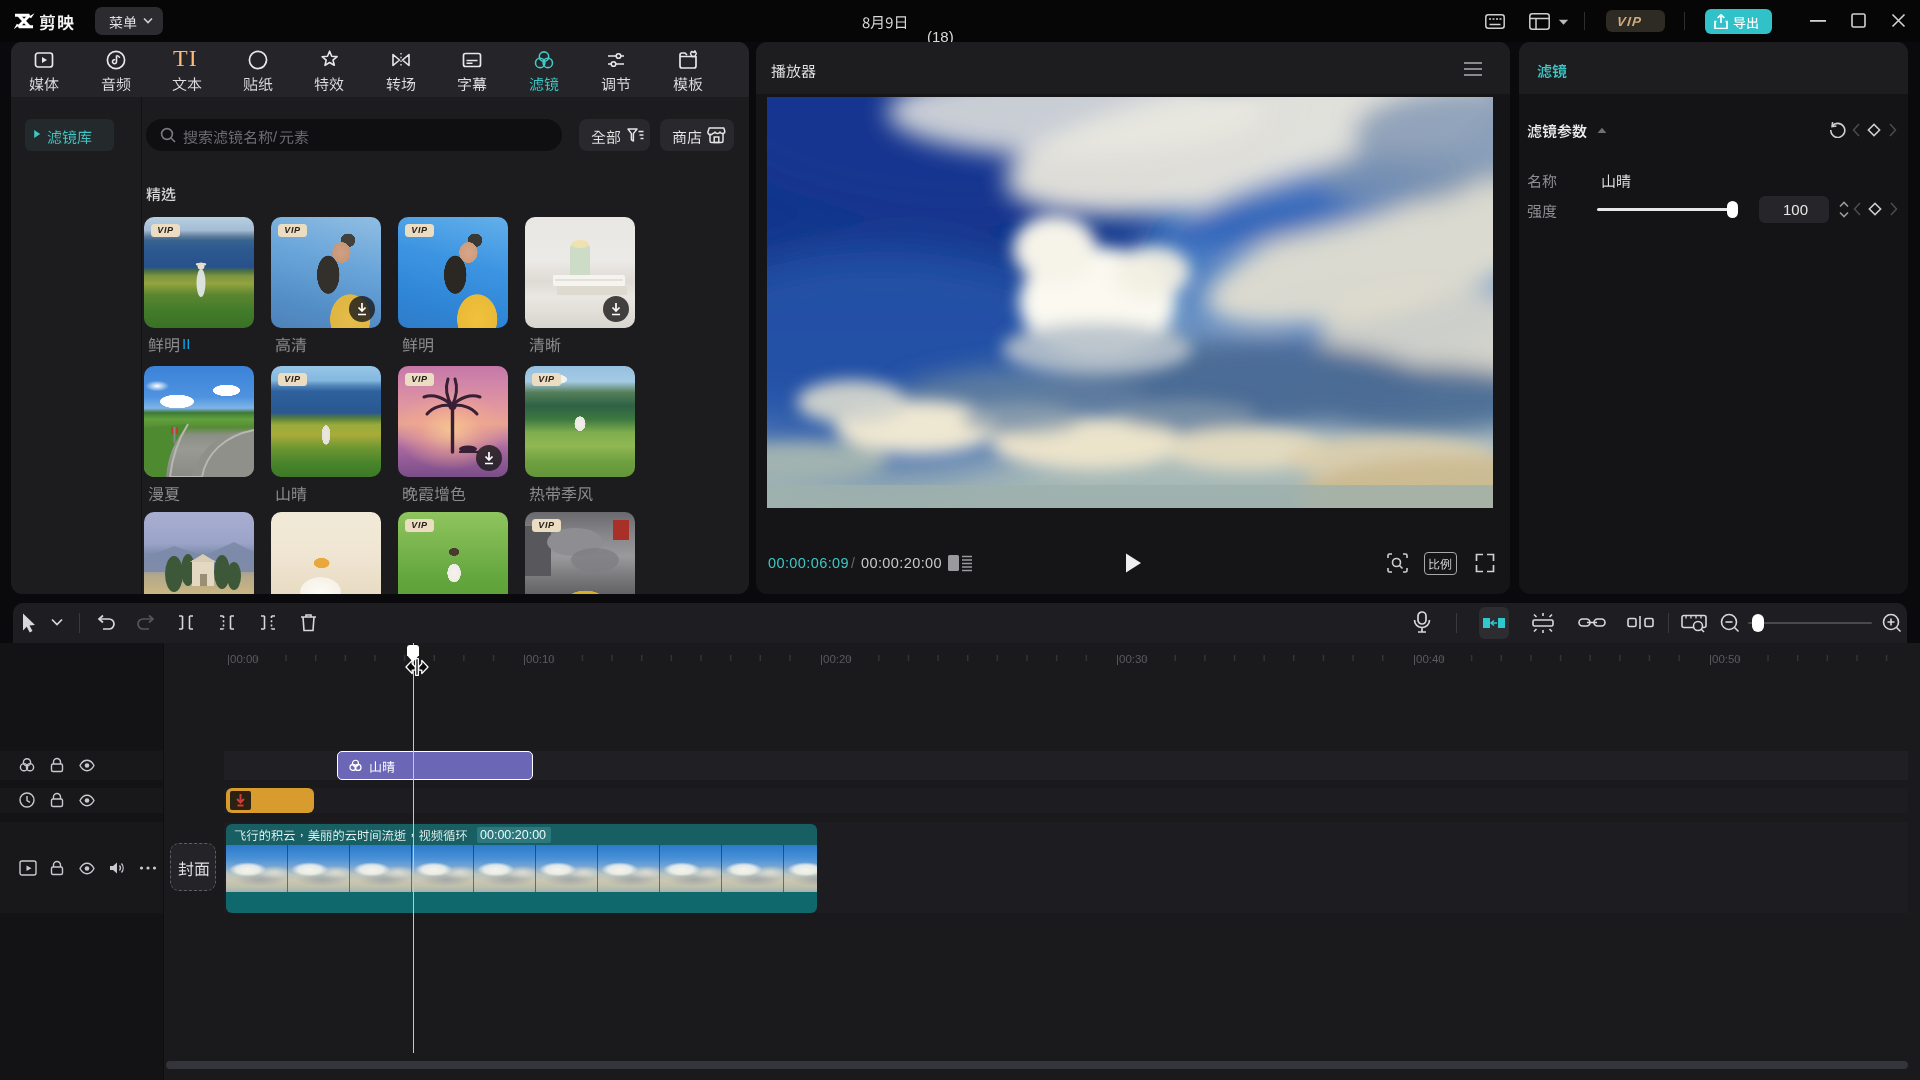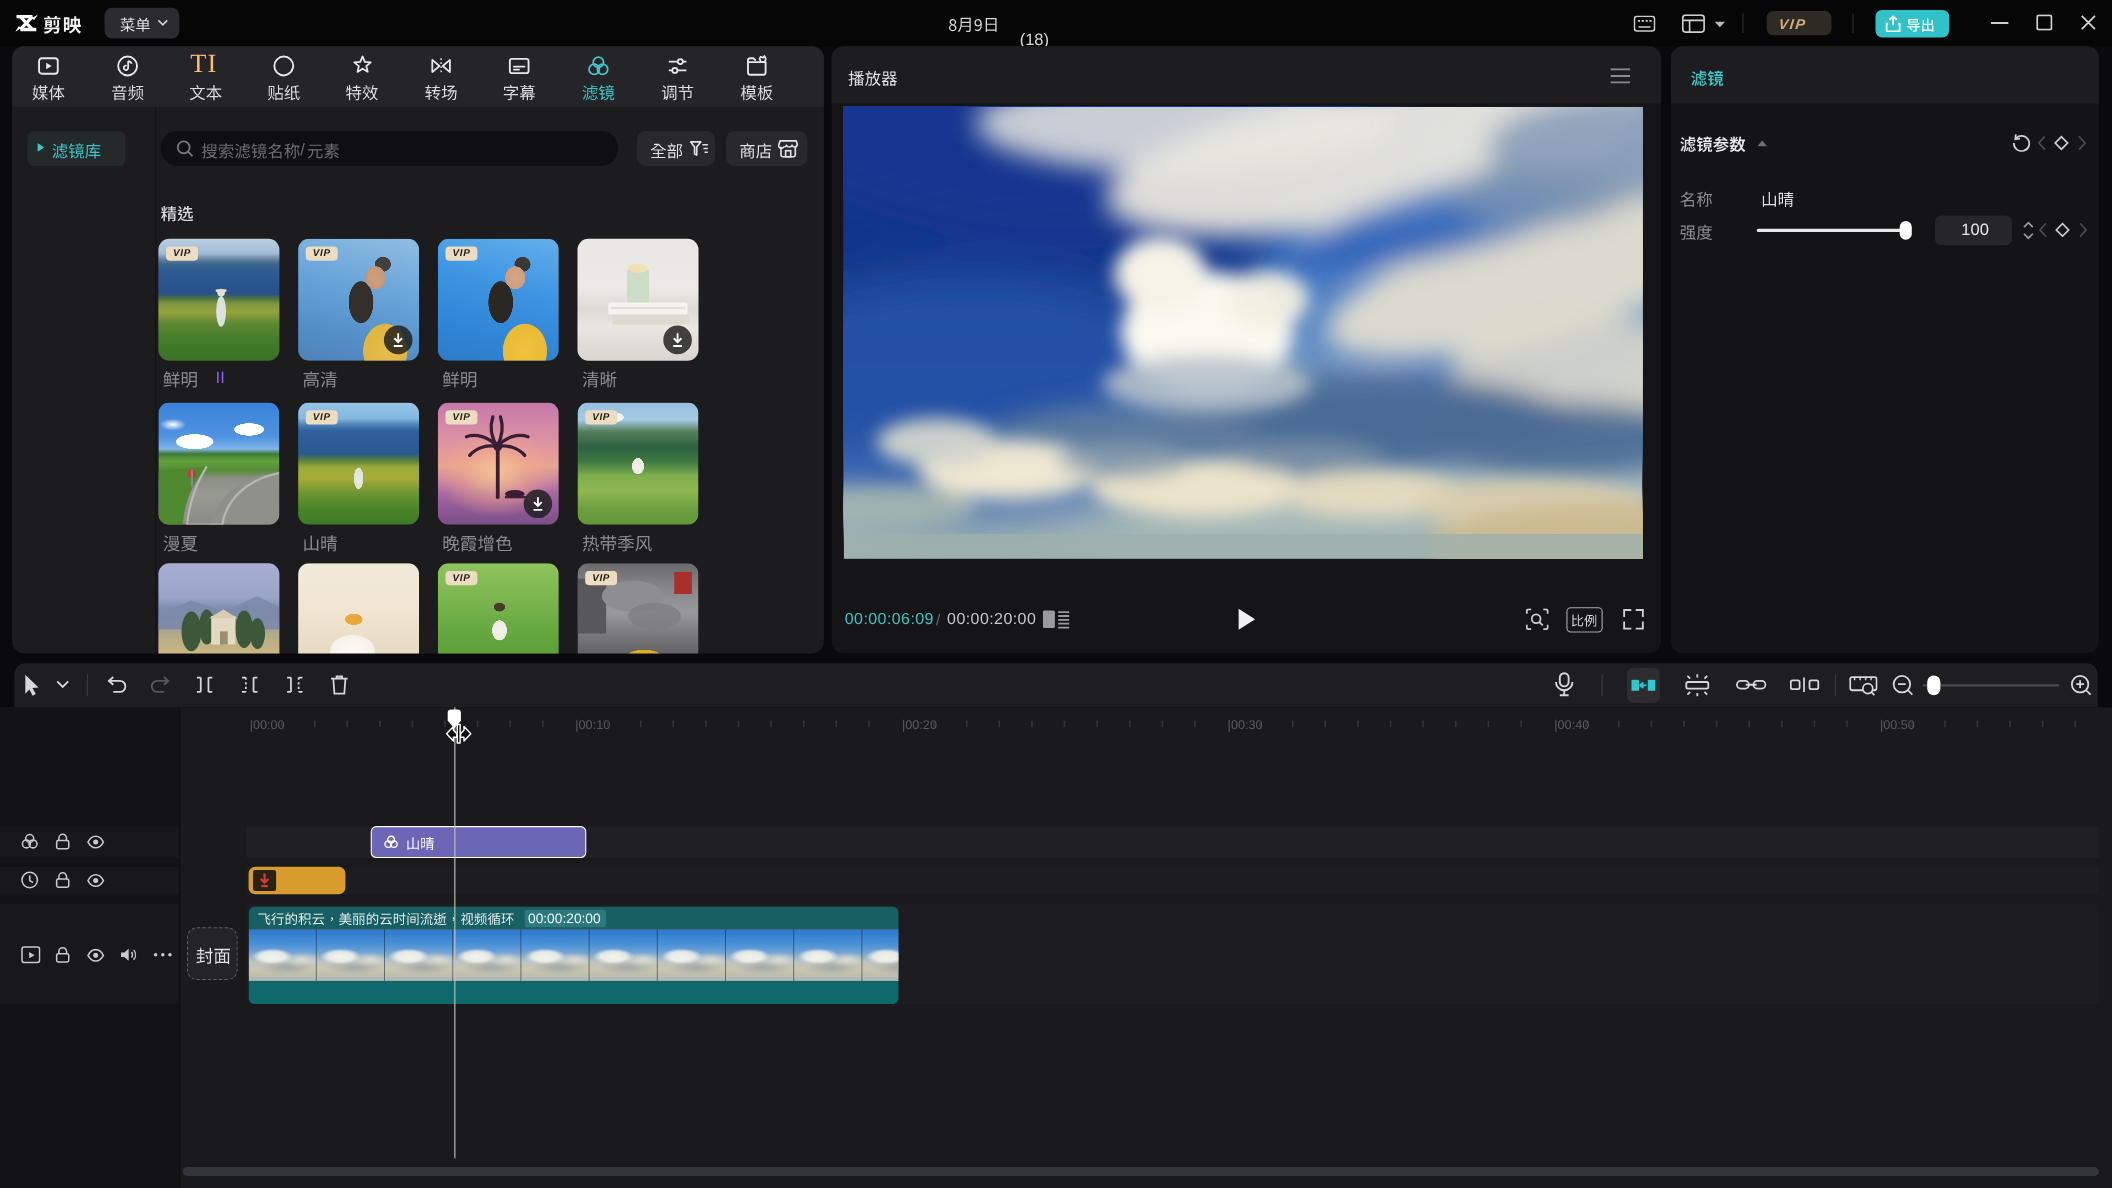--- a/index.html
+++ b/index.html
@@ -286,21 +286,21 @@
         <rect x="0" y="14" width="26" height="50" fill="#58585c"></rect>
         <ellipse cx="50" cy="30" rx="28" ry="14" fill="#8e8e92"></ellipse>
         <ellipse cx="70" cy="48" rx="24" ry="12" fill="#7e7e82" opacity=".8"></ellipse>
       </svg>
       <div style="position:absolute;left:7px;top:7px;width:29px;height:13px;background:#ecddc2;border-radius:3.5px;font:italic bold 9px 'Liberation Sans',sans-serif;color:#23201b;text-align:center;line-height:13px;letter-spacing:.6px">VIP</div>
     </div>
 <div style="position:absolute;left:137px;top:237px;line-height:0"><svg width="32" height="23.2" viewBox="0 0 32 23.2" fill="#8c8c8e">
         <path transform="translate(0 17)" d="M6.2 -12.1V-11.1H3.1V-12.1ZM4.8 -8.7V-2.9H3.9V-8.7ZM6.2 -12.1 6.4 -12.1 7.1 -11.6Q6.7 -10.9 6.2 -10.1Q5.7 -9.2 5.3 -8.7Q5.2 -8.8 5 -9Q4.8 -9.1 4.7 -9.2Q4.9 -9.6 5.1 -10Q5.4 -10.5 5.6 -11Q5.8 -11.5 5.9 -11.8V-12.1ZM2.4 -3.3H6.3V-5.4H2.4ZM2.4 -6.3H6.3V-8.4H2.4ZM7.3 -9.3V-2.4H1.4V-9.3ZM4.2 -13.3Q3.8 -12 3.1 -10.7Q2.4 -9.3 1.4 -8.1Q1.3 -8.3 1 -8.5Q0.8 -8.7 0.6 -8.8Q1.2 -9.5 1.7 -10.3Q2.2 -11.1 2.5 -11.9Q2.9 -12.7 3.1 -13.5ZM0.8 -0.6Q1.6 -0.7 2.7 -0.8Q3.8 -0.9 5.1 -1Q6.3 -1.1 7.6 -1.3L7.6 -0.3Q5.8 -0 4 0.2Q2.3 0.4 0.9 0.5ZM12.2 -9.6V1.3H11V-9.6ZM15.1 -10.3V-9.2H7.9V-10.3ZM9.4 -13.1Q9.8 -12.6 10.1 -12Q10.4 -11.4 10.5 -10.9L9.6 -10.6Q9.5 -11 9.2 -11.7Q8.9 -12.3 8.6 -12.8ZM14.5 -12.9Q14.2 -12.4 14 -11.8Q13.7 -11.2 13.4 -10.7Q13.1 -10.1 12.8 -9.7L11.9 -10Q12.1 -10.4 12.4 -11Q12.7 -11.5 13 -12.1Q13.2 -12.7 13.4 -13.2ZM14.8 -6.9V-5.8H8.3V-6.9ZM15.4 -3.5V-2.4H7.7V-3.5Z"></path>
         <path transform="translate(16 17)" d="M6.5 -12.5V-2.9H1.9V-4H5.4V-11.4H1.9V-12.5ZM5.9 -8.3V-7.2H2V-8.3ZM14.1 -12.8V-11.6H8.7V-12.8ZM14.1 -8.9V-7.8H8.7V-8.9ZM14.1 -4.9V-3.8H8.6V-4.9ZM2.4 -12.5V-1.4H1.3V-12.5ZM14.9 -0.3Q14.9 0.3 14.7 0.6Q14.5 0.9 14.2 1Q13.8 1.2 13.1 1.2Q12.4 1.2 11.4 1.2Q11.4 1.1 11.3 0.9Q11.2 0.7 11.1 0.4Q11 0.2 10.9 0.1Q11.5 0.1 11.9 0.1Q12.4 0.1 12.8 0.1Q13.1 0.1 13.3 0.1Q13.5 0.1 13.6 -0Q13.7 -0.1 13.7 -0.3V-12.8H14.9ZM9.2 -7Q9.2 -6 9.1 -4.9Q9 -3.8 8.6 -2.6Q8.3 -1.5 7.6 -0.5Q7 0.6 5.9 1.4Q5.8 1.3 5.7 1.1Q5.5 0.9 5.3 0.8Q5.2 0.6 5 0.6Q6 -0.2 6.6 -1.1Q7.2 -2.1 7.5 -3.1Q7.8 -4.1 7.9 -5.1Q8 -6.1 8 -7.1V-12.8H9.2Z"></path>
       </svg></div>
-<div style="position:absolute;left:185px;top:238px;font:normal 15px 'Liberation Sans',sans-serif;color:#8b5cf6;letter-spacing:0;white-space:pre;">II</div>
+<div style="position:absolute;left:171.0px;top:238px;font:normal 15px 'Liberation Sans',sans-serif;color:#0ea5e9;letter-spacing:0;white-space:pre;">II</div>
 <div style="position:absolute;left:264px;top:237px;line-height:0"><svg width="32" height="23.2" viewBox="0 0 32 23.2" fill="#8c8c8e">
         <path transform="translate(0 17)" d="M15 -11.8V-10.7H0.9V-11.8ZM4.6 -7.5H11.5V-8.9H4.6ZM12.7 -9.8V-6.6H3.4V-9.8ZM14.1 -5.7V-4.7H2.7V1.3H1.5V-5.7ZM14.5 0Q14.5 0.4 14.4 0.7Q14.2 0.9 13.9 1Q13.6 1.1 13.1 1.1Q12.5 1.2 11.8 1.2Q11.7 0.9 11.6 0.7Q11.5 0.4 11.4 0.3Q11.7 0.3 12.1 0.3Q12.4 0.3 12.7 0.3Q12.9 0.3 13 0.3Q13.3 0.2 13.3 0V-5.7H14.5ZM8.2 -13.5Q8.4 -13 8.6 -12.4Q8.9 -11.8 9 -11.4L7.7 -11Q7.6 -11.5 7.4 -12.1Q7.2 -12.7 7 -13.2ZM11.3 -3.8V-0.5H5.1V-1.4H10.2V-2.9H5.1V-3.8ZM5.6 -3.8V0.3H4.5V-3.8Z"></path>
         <path transform="translate(16 17)" d="M6.6 -4.3Q6.6 -4.3 6.9 -4.3Q7.3 -4.3 7.8 -4.3Q8.4 -4.3 9.1 -4.3Q9.8 -4.3 10.5 -4.3Q11.1 -4.3 11.7 -4.3Q12.3 -4.3 12.6 -4.3Q13 -4.3 13 -4.3Q13 -4.3 13 -4.2Q13 -4 13 -3.8Q13 -3.7 13 -3.5Q13 -3.4 13 -3.4Q13 -3.4 12.6 -3.4Q12.3 -3.4 11.7 -3.4Q11.1 -3.4 10.5 -3.4Q9.8 -3.4 9.1 -3.4Q8.4 -3.4 7.9 -3.4Q7.3 -3.4 6.9 -3.4Q6.6 -3.4 6.6 -3.4Q6.6 -3.4 6.6 -3.5Q6.6 -3.7 6.6 -3.8Q6.6 -4 6.6 -4.2Q6.6 -4.3 6.6 -4.3ZM5.1 -12.2Q5.1 -12.2 5.6 -12.2Q6.1 -12.2 7 -12.2Q7.8 -12.2 8.8 -12.2Q9.9 -12.2 10.9 -12.2Q11.9 -12.2 12.7 -12.2Q13.6 -12.2 14.1 -12.2Q14.6 -12.2 14.6 -12.2Q14.6 -12.2 14.6 -12.1Q14.6 -11.9 14.6 -11.7Q14.6 -11.6 14.6 -11.4Q14.6 -11.3 14.6 -11.3Q14.6 -11.3 14.1 -11.3Q13.6 -11.3 12.7 -11.3Q11.9 -11.3 10.9 -11.3Q9.9 -11.3 8.8 -11.3Q7.8 -11.3 7 -11.3Q6.1 -11.3 5.6 -11.3Q5.1 -11.3 5.1 -11.3Q5.1 -11.3 5.1 -11.4Q5.1 -11.6 5.1 -11.7Q5.1 -11.9 5.1 -12.1Q5.1 -12.2 5.1 -12.2ZM5.5 -10.2Q5.5 -10.2 6 -10.2Q6.4 -10.2 7.2 -10.2Q8 -10.2 8.9 -10.2Q9.8 -10.2 10.8 -10.2Q11.7 -10.2 12.5 -10.2Q13.3 -10.2 13.7 -10.2Q14.2 -10.2 14.2 -10.2Q14.2 -10.2 14.2 -10.1Q14.2 -9.9 14.2 -9.8Q14.2 -9.6 14.2 -9.4Q14.2 -9.3 14.2 -9.3Q14.2 -9.3 13.7 -9.3Q13.3 -9.3 12.5 -9.3Q11.7 -9.3 10.8 -9.3Q9.9 -9.3 8.9 -9.3Q8 -9.3 7.2 -9.3Q6.4 -9.3 6 -9.3Q5.5 -9.3 5.5 -9.3Q5.5 -9.3 5.5 -9.4Q5.5 -9.6 5.5 -9.8Q5.5 -9.9 5.5 -10.1Q5.5 -10.2 5.5 -10.2ZM4.5 -8.3Q4.5 -8.3 4.9 -8.3Q5.4 -8.3 6.2 -8.3Q6.9 -8.3 7.9 -8.3Q8.8 -8.3 9.8 -8.3Q10.9 -8.3 11.8 -8.3Q12.8 -8.3 13.5 -8.3Q14.3 -8.3 14.8 -8.3Q15.2 -8.3 15.2 -8.3Q15.2 -8.3 15.2 -8.1Q15.2 -8 15.2 -7.8Q15.2 -7.6 15.2 -7.5Q15.2 -7.3 15.2 -7.3Q15.2 -7.3 14.8 -7.3Q14.3 -7.3 13.5 -7.3Q12.8 -7.3 11.8 -7.3Q10.9 -7.3 9.8 -7.3Q8.8 -7.3 7.9 -7.3Q6.9 -7.3 6.2 -7.3Q5.4 -7.3 4.9 -7.3Q4.5 -7.3 4.5 -7.3Q4.5 -7.3 4.5 -7.5Q4.5 -7.6 4.5 -7.8Q4.5 -8 4.5 -8.1Q4.5 -8.3 4.5 -8.3ZM6.6 -2.2Q6.6 -2.2 6.9 -2.2Q7.3 -2.2 7.8 -2.2Q8.4 -2.2 9.1 -2.2Q9.8 -2.2 10.5 -2.2Q11.2 -2.2 11.7 -2.2Q12.3 -2.2 12.6 -2.2Q13 -2.2 13 -2.2Q13 -2.2 13 -2Q13 -1.9 13 -1.7Q13 -1.5 13 -1.4Q13 -1.2 13 -1.2Q13 -1.2 12.6 -1.2Q12.3 -1.2 11.7 -1.2Q11.2 -1.2 10.5 -1.2Q9.8 -1.2 9.1 -1.2Q8.4 -1.2 7.8 -1.2Q7.3 -1.2 6.9 -1.2Q6.6 -1.2 6.6 -1.2Q6.6 -1.2 6.6 -1.4Q6.6 -1.5 6.6 -1.7Q6.6 -1.9 6.6 -2Q6.6 -2.2 6.6 -2.2ZM5.8 -6.4Q5.8 -6.4 6.2 -6.4Q6.6 -6.4 7.2 -6.4Q7.8 -6.4 8.6 -6.4Q9.4 -6.4 10.1 -6.4Q10.9 -6.4 11.5 -6.4Q12.2 -6.4 12.6 -6.4Q13 -6.4 13 -6.4Q13 -6.4 13 -6.3Q13 -6.1 13 -5.9Q13 -5.8 13 -5.6Q13 -5.5 13 -5.5Q13 -5.5 12.6 -5.5Q12.3 -5.5 11.8 -5.5Q11.2 -5.5 10.6 -5.5Q9.9 -5.5 9.3 -5.5Q8.6 -5.5 8.1 -5.5Q7.6 -5.5 7.2 -5.5Q6.9 -5.5 6.9 -5.5Q6.9 -5.5 6.9 -5.1Q6.9 -4.7 6.9 -4.1Q6.9 -3.5 6.9 -2.8Q6.9 -2.1 6.9 -1.4Q6.9 -0.7 6.9 -0.1Q6.9 0.5 6.9 0.9Q6.9 1.3 6.9 1.3Q6.9 1.3 6.7 1.3Q6.6 1.3 6.3 1.3Q6.1 1.3 5.9 1.3Q5.8 1.3 5.8 1.3Q5.8 1.3 5.8 0.8Q5.8 0.4 5.8 -0.3Q5.8 -0.9 5.8 -1.8Q5.8 -2.6 5.8 -3.4Q5.8 -4.2 5.8 -4.9Q5.8 -5.6 5.8 -6Q5.8 -6.4 5.8 -6.4ZM12.7 -6.4Q12.7 -6.4 12.8 -6.4Q12.9 -6.4 13.1 -6.4Q13.3 -6.4 13.4 -6.4Q13.6 -6.4 13.7 -6.4Q13.8 -6.4 13.8 -6.4Q13.8 -6.4 13.8 -6Q13.8 -5.5 13.8 -4.8Q13.8 -4.1 13.8 -3.2Q13.8 -2.4 13.8 -1.7Q13.8 -1 13.8 -0.5Q13.8 -0.1 13.8 -0.1Q13.8 0.4 13.7 0.6Q13.6 0.9 13.2 1Q12.9 1.2 12.4 1.2Q11.8 1.2 10.9 1.2Q10.9 1 10.8 0.7Q10.7 0.4 10.6 0.2Q11.2 0.2 11.7 0.2Q12.2 0.2 12.4 0.2Q12.6 0.2 12.6 0.1Q12.7 0.1 12.7 -0.1Q12.7 -0.1 12.7 -0.5Q12.7 -1 12.7 -1.7Q12.7 -2.4 12.7 -3.2Q12.7 -4.1 12.7 -4.8Q12.7 -5.5 12.7 -6Q12.7 -6.4 12.7 -6.4ZM9.2 -13.4Q9.2 -13.4 9.3 -13.4Q9.4 -13.4 9.6 -13.4Q9.8 -13.4 10 -13.4Q10.1 -13.4 10.3 -13.4Q10.4 -13.4 10.4 -13.4Q10.4 -13.4 10.4 -13Q10.4 -12.7 10.4 -12Q10.4 -11.4 10.4 -10.7Q10.4 -10 10.4 -9.4Q10.4 -8.8 10.4 -8.4Q10.4 -8 10.4 -8Q10.4 -8 10.3 -8Q10.1 -8 10 -8Q9.8 -8 9.6 -8Q9.4 -8 9.3 -8Q9.2 -8 9.2 -8Q9.2 -8 9.2 -8.4Q9.2 -8.8 9.2 -9.4Q9.2 -10 9.2 -10.7Q9.2 -11.4 9.2 -12Q9.2 -12.7 9.2 -13Q9.2 -13.4 9.2 -13.4ZM1.3 -12.4Q1.3 -12.4 1.4 -12.5Q1.5 -12.6 1.7 -12.8Q1.8 -12.9 1.9 -13Q2 -13.2 2 -13.2Q2.5 -12.9 2.9 -12.7Q3.4 -12.4 3.9 -12.1Q4.3 -11.8 4.6 -11.5Q4.6 -11.5 4.5 -11.4Q4.4 -11.3 4.3 -11.2Q4.2 -11.1 4.1 -10.9Q4 -10.8 3.9 -10.7Q3.9 -10.6 3.9 -10.6Q3.6 -10.9 3.2 -11.2Q2.7 -11.5 2.2 -11.8Q1.8 -12.1 1.3 -12.4ZM0.6 -8.1Q0.6 -8.1 0.7 -8.2Q0.8 -8.4 0.9 -8.5Q1 -8.7 1.1 -8.8Q1.2 -8.9 1.2 -8.9Q1.7 -8.7 2.2 -8.4Q2.7 -8.1 3.2 -7.8Q3.6 -7.5 3.9 -7.2Q3.9 -7.2 3.9 -7.2Q3.8 -7.1 3.7 -6.9Q3.6 -6.8 3.5 -6.6Q3.4 -6.5 3.3 -6.4Q3.2 -6.3 3.2 -6.3Q2.9 -6.6 2.5 -6.9Q2.1 -7.2 1.5 -7.5Q1 -7.9 0.6 -8.1ZM1.1 0.3Q1.4 -0.3 1.9 -1.2Q2.3 -2 2.7 -3Q3.2 -4 3.6 -4.9Q3.6 -4.9 3.6 -4.8Q3.7 -4.7 3.9 -4.6Q4 -4.5 4.2 -4.4Q4.3 -4.3 4.4 -4.2Q4.5 -4.2 4.5 -4.2Q4.2 -3.3 3.8 -2.4Q3.4 -1.5 3 -0.6Q2.5 0.3 2.1 1.1Q2.1 1.1 2 1Q1.9 0.9 1.8 0.8Q1.6 0.7 1.4 0.6Q1.3 0.5 1.2 0.4Q1.1 0.3 1.1 0.3Z"></path>
       </svg></div>
 <div style="position:absolute;left:391px;top:237px;line-height:0"><svg width="32" height="23.2" viewBox="0 0 32 23.2" fill="#8c8c8e">
         <path transform="translate(0 17)" d="M6.2 -12.1V-11.1H3.1V-12.1ZM4.8 -8.7V-2.9H3.9V-8.7ZM6.2 -12.1 6.4 -12.1 7.1 -11.6Q6.7 -10.9 6.2 -10.1Q5.7 -9.2 5.3 -8.7Q5.2 -8.8 5 -9Q4.8 -9.1 4.7 -9.2Q4.9 -9.6 5.1 -10Q5.4 -10.5 5.6 -11Q5.8 -11.5 5.9 -11.8V-12.1ZM2.4 -3.3H6.3V-5.4H2.4ZM2.4 -6.3H6.3V-8.4H2.4ZM7.3 -9.3V-2.4H1.4V-9.3ZM4.2 -13.3Q3.8 -12 3.1 -10.7Q2.4 -9.3 1.4 -8.1Q1.3 -8.3 1 -8.5Q0.8 -8.7 0.6 -8.8Q1.2 -9.5 1.7 -10.3Q2.2 -11.1 2.5 -11.9Q2.9 -12.7 3.1 -13.5ZM0.8 -0.6Q1.6 -0.7 2.7 -0.8Q3.8 -0.9 5.1 -1Q6.3 -1.1 7.6 -1.3L7.6 -0.3Q5.8 -0 4 0.2Q2.3 0.4 0.9 0.5ZM12.2 -9.6V1.3H11V-9.6ZM15.1 -10.3V-9.2H7.9V-10.3ZM9.4 -13.1Q9.8 -12.6 10.1 -12Q10.4 -11.4 10.5 -10.9L9.6 -10.6Q9.5 -11 9.2 -11.7Q8.9 -12.3 8.6 -12.8ZM14.5 -12.9Q14.2 -12.4 14 -11.8Q13.7 -11.2 13.4 -10.7Q13.1 -10.1 12.8 -9.7L11.9 -10Q12.1 -10.4 12.4 -11Q12.7 -11.5 13 -12.1Q13.2 -12.7 13.4 -13.2ZM14.8 -6.9V-5.8H8.3V-6.9ZM15.4 -3.5V-2.4H7.7V-3.5Z"></path>
         <path transform="translate(16 17)" d="M6.5 -12.5V-2.9H1.9V-4H5.4V-11.4H1.9V-12.5ZM5.9 -8.3V-7.2H2V-8.3ZM14.1 -12.8V-11.6H8.7V-12.8ZM14.1 -8.9V-7.8H8.7V-8.9ZM14.1 -4.9V-3.8H8.6V-4.9ZM2.4 -12.5V-1.4H1.3V-12.5ZM14.9 -0.3Q14.9 0.3 14.7 0.6Q14.5 0.9 14.2 1Q13.8 1.2 13.1 1.2Q12.4 1.2 11.4 1.2Q11.4 1.1 11.3 0.9Q11.2 0.7 11.1 0.4Q11 0.2 10.9 0.1Q11.5 0.1 11.9 0.1Q12.4 0.1 12.8 0.1Q13.1 0.1 13.3 0.1Q13.5 0.1 13.6 -0Q13.7 -0.1 13.7 -0.3V-12.8H14.9ZM9.2 -7Q9.2 -6 9.1 -4.9Q9 -3.8 8.6 -2.6Q8.3 -1.5 7.6 -0.5Q7 0.6 5.9 1.4Q5.8 1.3 5.7 1.1Q5.5 0.9 5.3 0.8Q5.2 0.6 5 0.6Q6 -0.2 6.6 -1.1Q7.2 -2.1 7.5 -3.1Q7.8 -4.1 7.9 -5.1Q8 -6.1 8 -7.1V-12.8H9.2Z"></path>
       </svg></div>
 <div style="position:absolute;left:518px;top:237px;line-height:0"><svg width="32" height="23.2" viewBox="0 0 32 23.2" fill="#8c8c8e">
         <path transform="translate(0 17)" d="M6.6 -4.3Q6.6 -4.3 6.9 -4.3Q7.3 -4.3 7.8 -4.3Q8.4 -4.3 9.1 -4.3Q9.8 -4.3 10.5 -4.3Q11.1 -4.3 11.7 -4.3Q12.3 -4.3 12.6 -4.3Q13 -4.3 13 -4.3Q13 -4.3 13 -4.2Q13 -4 13 -3.8Q13 -3.7 13 -3.5Q13 -3.4 13 -3.4Q13 -3.4 12.6 -3.4Q12.3 -3.4 11.7 -3.4Q11.1 -3.4 10.5 -3.4Q9.8 -3.4 9.1 -3.4Q8.4 -3.4 7.9 -3.4Q7.3 -3.4 6.9 -3.4Q6.6 -3.4 6.6 -3.4Q6.6 -3.4 6.6 -3.5Q6.6 -3.7 6.6 -3.8Q6.6 -4 6.6 -4.2Q6.6 -4.3 6.6 -4.3ZM5.1 -12.2Q5.1 -12.2 5.6 -12.2Q6.1 -12.2 7 -12.2Q7.8 -12.2 8.8 -12.2Q9.9 -12.2 10.9 -12.2Q11.9 -12.2 12.7 -12.2Q13.6 -12.2 14.1 -12.2Q14.6 -12.2 14.6 -12.2Q14.6 -12.2 14.6 -12.1Q14.6 -11.9 14.6 -11.7Q14.6 -11.6 14.6 -11.4Q14.6 -11.3 14.6 -11.3Q14.6 -11.3 14.1 -11.3Q13.6 -11.3 12.7 -11.3Q11.9 -11.3 10.9 -11.3Q9.9 -11.3 8.8 -11.3Q7.8 -11.3 7 -11.3Q6.1 -11.3 5.6 -11.3Q5.1 -11.3 5.1 -11.3Q5.1 -11.3 5.1 -11.4Q5.1 -11.6 5.1 -11.7Q5.1 -11.9 5.1 -12.1Q5.1 -12.2 5.1 -12.2ZM5.5 -10.2Q5.5 -10.2 6 -10.2Q6.4 -10.2 7.2 -10.2Q8 -10.2 8.9 -10.2Q9.8 -10.2 10.8 -10.2Q11.7 -10.2 12.5 -10.2Q13.3 -10.2 13.7 -10.2Q14.2 -10.2 14.2 -10.2Q14.2 -10.2 14.2 -10.1Q14.2 -9.9 14.2 -9.8Q14.2 -9.6 14.2 -9.4Q14.2 -9.3 14.2 -9.3Q14.2 -9.3 13.7 -9.3Q13.3 -9.3 12.5 -9.3Q11.7 -9.3 10.8 -9.3Q9.9 -9.3 8.9 -9.3Q8 -9.3 7.2 -9.3Q6.4 -9.3 6 -9.3Q5.5 -9.3 5.5 -9.3Q5.5 -9.3 5.5 -9.4Q5.5 -9.6 5.5 -9.8Q5.5 -9.9 5.5 -10.1Q5.5 -10.2 5.5 -10.2ZM4.5 -8.3Q4.5 -8.3 4.9 -8.3Q5.4 -8.3 6.2 -8.3Q6.9 -8.3 7.9 -8.3Q8.8 -8.3 9.8 -8.3Q10.9 -8.3 11.8 -8.3Q12.8 -8.3 13.5 -8.3Q14.3 -8.3 14.8 -8.3Q15.2 -8.3 15.2 -8.3Q15.2 -8.3 15.2 -8.1Q15.2 -8 15.2 -7.8Q15.2 -7.6 15.2 -7.5Q15.2 -7.3 15.2 -7.3Q15.2 -7.3 14.8 -7.3Q14.3 -7.3 13.5 -7.3Q12.8 -7.3 11.8 -7.3Q10.9 -7.3 9.8 -7.3Q8.8 -7.3 7.9 -7.3Q6.9 -7.3 6.2 -7.3Q5.4 -7.3 4.9 -7.3Q4.5 -7.3 4.5 -7.3Q4.5 -7.3 4.5 -7.5Q4.5 -7.6 4.5 -7.8Q4.5 -8 4.5 -8.1Q4.5 -8.3 4.5 -8.3ZM6.6 -2.2Q6.6 -2.2 6.9 -2.2Q7.3 -2.2 7.8 -2.2Q8.4 -2.2 9.1 -2.2Q9.8 -2.2 10.5 -2.2Q11.2 -2.2 11.7 -2.2Q12.3 -2.2 12.6 -2.2Q13 -2.2 13 -2.2Q13 -2.2 13 -2Q13 -1.9 13 -1.7Q13 -1.5 13 -1.4Q13 -1.2 13 -1.2Q13 -1.2 12.6 -1.2Q12.3 -1.2 11.7 -1.2Q11.2 -1.2 10.5 -1.2Q9.8 -1.2 9.1 -1.2Q8.4 -1.2 7.8 -1.2Q7.3 -1.2 6.9 -1.2Q6.6 -1.2 6.6 -1.2Q6.6 -1.2 6.6 -1.4Q6.6 -1.5 6.6 -1.7Q6.6 -1.9 6.6 -2Q6.6 -2.2 6.6 -2.2ZM5.8 -6.4Q5.8 -6.4 6.2 -6.4Q6.6 -6.4 7.2 -6.4Q7.8 -6.4 8.6 -6.4Q9.4 -6.4 10.1 -6.4Q10.9 -6.4 11.5 -6.4Q12.2 -6.4 12.6 -6.4Q13 -6.4 13 -6.4Q13 -6.4 13 -6.3Q13 -6.1 13 -5.9Q13 -5.8 13 -5.6Q13 -5.5 13 -5.5Q13 -5.5 12.6 -5.5Q12.3 -5.5 11.8 -5.5Q11.2 -5.5 10.6 -5.5Q9.9 -5.5 9.3 -5.5Q8.6 -5.5 8.1 -5.5Q7.6 -5.5 7.2 -5.5Q6.9 -5.5 6.9 -5.5Q6.9 -5.5 6.9 -5.1Q6.9 -4.7 6.9 -4.1Q6.9 -3.5 6.9 -2.8Q6.9 -2.1 6.9 -1.4Q6.9 -0.7 6.9 -0.1Q6.9 0.5 6.9 0.9Q6.9 1.3 6.9 1.3Q6.9 1.3 6.7 1.3Q6.6 1.3 6.3 1.3Q6.1 1.3 5.9 1.3Q5.8 1.3 5.8 1.3Q5.8 1.3 5.8 0.8Q5.8 0.4 5.8 -0.3Q5.8 -0.9 5.8 -1.8Q5.8 -2.6 5.8 -3.4Q5.8 -4.2 5.8 -4.9Q5.8 -5.6 5.8 -6Q5.8 -6.4 5.8 -6.4ZM12.7 -6.4Q12.7 -6.4 12.8 -6.4Q12.9 -6.4 13.1 -6.4Q13.3 -6.4 13.4 -6.4Q13.6 -6.4 13.7 -6.4Q13.8 -6.4 13.8 -6.4Q13.8 -6.4 13.8 -6Q13.8 -5.5 13.8 -4.8Q13.8 -4.1 13.8 -3.2Q13.8 -2.4 13.8 -1.7Q13.8 -1 13.8 -0.5Q13.8 -0.1 13.8 -0.1Q13.8 0.4 13.7 0.6Q13.6 0.9 13.2 1Q12.9 1.2 12.4 1.2Q11.8 1.2 10.9 1.2Q10.9 1 10.8 0.7Q10.7 0.4 10.6 0.2Q11.2 0.2 11.7 0.2Q12.2 0.2 12.4 0.2Q12.6 0.2 12.6 0.1Q12.7 0.1 12.7 -0.1Q12.7 -0.1 12.7 -0.5Q12.7 -1 12.7 -1.7Q12.7 -2.4 12.7 -3.2Q12.7 -4.1 12.7 -4.8Q12.7 -5.5 12.7 -6Q12.7 -6.4 12.7 -6.4ZM9.2 -13.4Q9.2 -13.4 9.3 -13.4Q9.4 -13.4 9.6 -13.4Q9.8 -13.4 10 -13.4Q10.1 -13.4 10.3 -13.4Q10.4 -13.4 10.4 -13.4Q10.4 -13.4 10.4 -13Q10.4 -12.7 10.4 -12Q10.4 -11.4 10.4 -10.7Q10.4 -10 10.4 -9.4Q10.4 -8.8 10.4 -8.4Q10.4 -8 10.4 -8Q10.4 -8 10.3 -8Q10.1 -8 10 -8Q9.8 -8 9.6 -8Q9.4 -8 9.3 -8Q9.2 -8 9.2 -8Q9.2 -8 9.2 -8.4Q9.2 -8.8 9.2 -9.4Q9.2 -10 9.2 -10.7Q9.2 -11.4 9.2 -12Q9.2 -12.7 9.2 -13Q9.2 -13.4 9.2 -13.4ZM1.3 -12.4Q1.3 -12.4 1.4 -12.5Q1.5 -12.6 1.7 -12.8Q1.8 -12.9 1.9 -13Q2 -13.2 2 -13.2Q2.5 -12.9 2.9 -12.7Q3.4 -12.4 3.9 -12.1Q4.3 -11.8 4.6 -11.5Q4.6 -11.5 4.5 -11.4Q4.4 -11.3 4.3 -11.2Q4.2 -11.1 4.1 -10.9Q4 -10.8 3.9 -10.7Q3.9 -10.6 3.9 -10.6Q3.6 -10.9 3.2 -11.2Q2.7 -11.5 2.2 -11.8Q1.8 -12.1 1.3 -12.4ZM0.6 -8.1Q0.6 -8.1 0.7 -8.2Q0.8 -8.4 0.9 -8.5Q1 -8.7 1.1 -8.8Q1.2 -8.9 1.2 -8.9Q1.7 -8.7 2.2 -8.4Q2.7 -8.1 3.2 -7.8Q3.6 -7.5 3.9 -7.2Q3.9 -7.2 3.9 -7.2Q3.8 -7.1 3.7 -6.9Q3.6 -6.8 3.5 -6.6Q3.4 -6.5 3.3 -6.4Q3.2 -6.3 3.2 -6.3Q2.9 -6.6 2.5 -6.9Q2.1 -7.2 1.5 -7.5Q1 -7.9 0.6 -8.1ZM1.1 0.3Q1.4 -0.3 1.9 -1.2Q2.3 -2 2.7 -3Q3.2 -4 3.6 -4.9Q3.6 -4.9 3.6 -4.8Q3.7 -4.7 3.9 -4.6Q4 -4.5 4.2 -4.4Q4.3 -4.3 4.4 -4.2Q4.5 -4.2 4.5 -4.2Q4.2 -3.3 3.8 -2.4Q3.4 -1.5 3 -0.6Q2.5 0.3 2.1 1.1Q2.1 1.1 2 1Q1.9 0.9 1.8 0.8Q1.6 0.7 1.4 0.6Q1.3 0.5 1.2 0.4Q1.1 0.3 1.1 0.3Z"></path>

